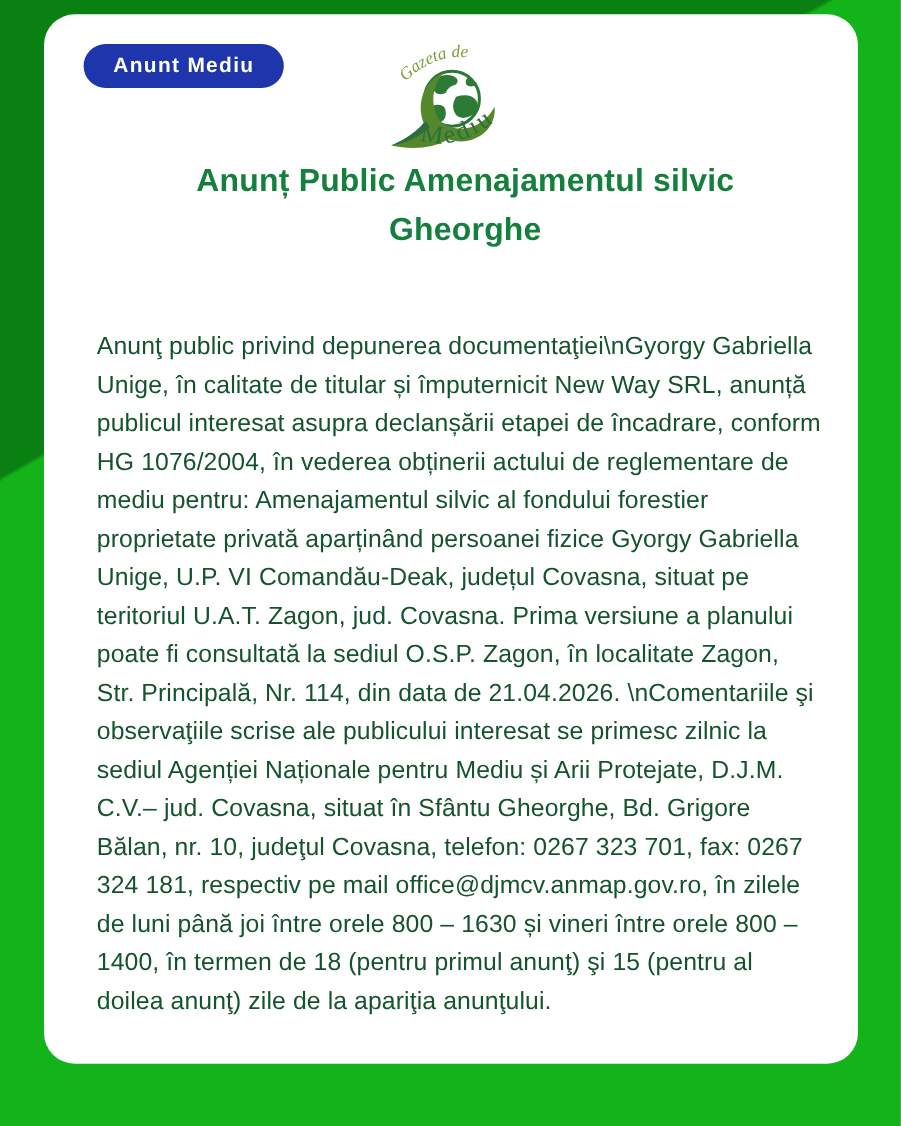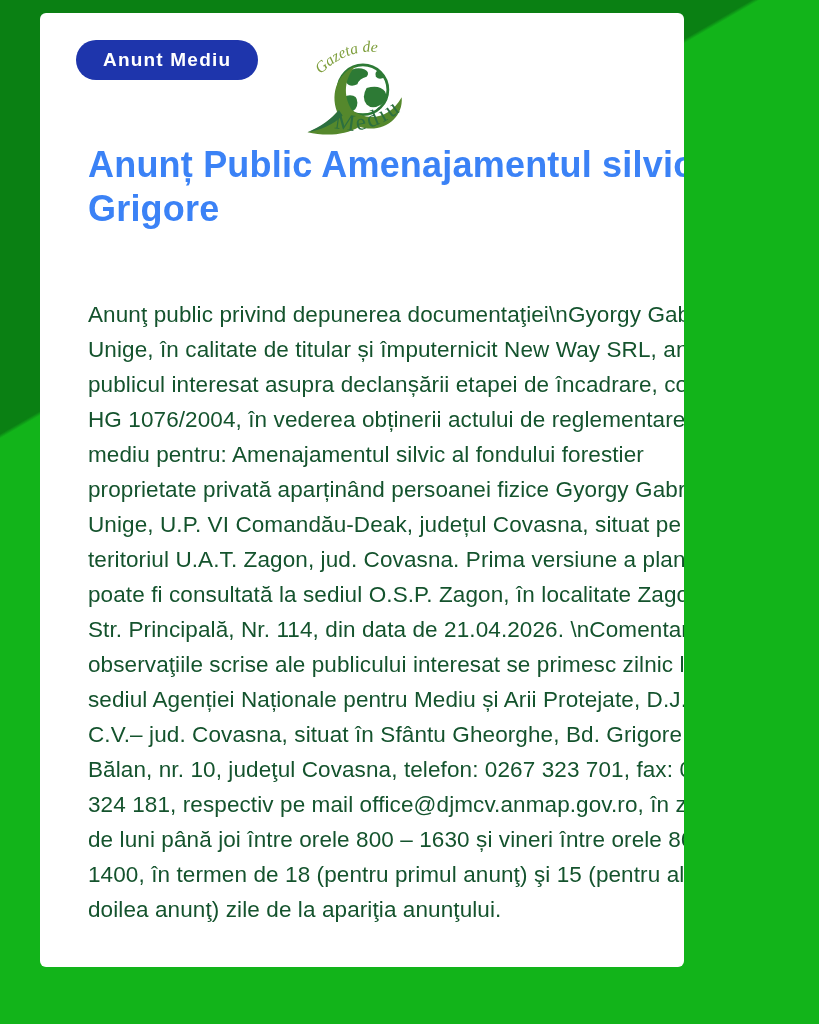--- a/index.html
+++ b/index.html
@@ -9,23 +9,23 @@
     overflow: hidden;
   }
   .bg {
     position: relative;
     width: 819px; height: 1024px;
     background: linear-gradient(150deg, #0a8013 0%, #0a8013 29%, #12b41a 29.3%, #12b41a 100%);
   }
   .card {
     position: absolute;
     left: 40px; top: 13px;
-    width: 644px; height: 954px;
+    width: 740px; height: 954px;
     background: #ffffff;
-    border-radius: 6px;
+    border-radius: 28px;
     overflow: hidden;
   }
   .badge {
     position: absolute;
     left: 36px; top: 27px;
     background: #1e35ac;
     color: #ffffff;
     border: none;
     border-radius: 22px;
     padding: 9px 27px;
@@ -37,25 +37,26 @@
   }
   .logo {
     position: absolute;
     left: 50%; top: 18px;
     transform: translateX(-50%);
   }
   .title {
     position: absolute;
     left: 48px; top: 130px;
     width: 670px;
-    color: #3b82f6;
-    font-size: 36px;
+    color: #15803d;
+    font-size: 29px;
     font-weight: bold;
     line-height: 44px;
     letter-spacing: 0.2px;
+    text-align: center;
   }
   .body-text {
     position: absolute;
     left: 48px; top: 284px;
     width: 660px;
     color: #14532d;
     font-size: 22.5px;
     line-height: 35px;
     letter-spacing: 0.1px;
   }
@@ -95,19 +96,19 @@
           <textPath href="#arcTop" startOffset="10%">Gazeta de</textPath>
         </text>
         <text font-family="Liberation Serif, serif" font-size="25" letter-spacing="3" fill="#2c6f3f">
           <textPath href="#arcBot" startOffset="16%">Mediu</textPath>
         </text>
       </svg>
     </div>
 
     <h1 class="title" style="margin:0">
       <div>Anunț Public Amenajamentul silvic</div>
-      <div>Grigore</div>
+      <div>Gheorghe</div>
     </h1>
 
     <p class="body-text" style="margin:0">Anunţ public privind depunerea documentaţiei\nGyorgy Gabriella Unige, în calitate de titular și împuternicit New Way SRL, anunță publicul interesat asupra declanșării etapei de încadrare, conform HG 1076/2004, în vederea obținerii actului de reglementare de mediu pentru: Amenajamentul silvic al fondului forestier proprietate privată aparținând persoanei fizice Gyorgy Gabriella Unige, U.P. VI Comandău-Deak, județul Covasna, situat pe teritoriul U.A.T. Zagon, jud. Covasna. Prima versiune a planului poate fi consultată la sediul O.S.P. Zagon, în localitate Zagon, Str. Principală, Nr. 114, din data de 21.04.2026. \nComentariile şi observaţiile scrise ale publicului interesat se primesc zilnic la sediul Agenției Naționale pentru Mediu și Arii Protejate, D.J.M. C.V.– jud. Covasna, situat în Sfântu Gheorghe, Bd. Grigore Bălan, nr. 10, judeţul Covasna, telefon: 0267 323 701, fax: 0267 324 181, respectiv pe mail office@djmcv.anmap.gov.ro, în zilele de luni până joi între orele 800 – 1630 și vineri între orele 800 – 1400, în termen de 18 (pentru primul anunţ) şi 15 (pentru al doilea anunţ) zile de la apariţia anunţului.</p>
 
   </div>
 </div>
 
 </body></html>

